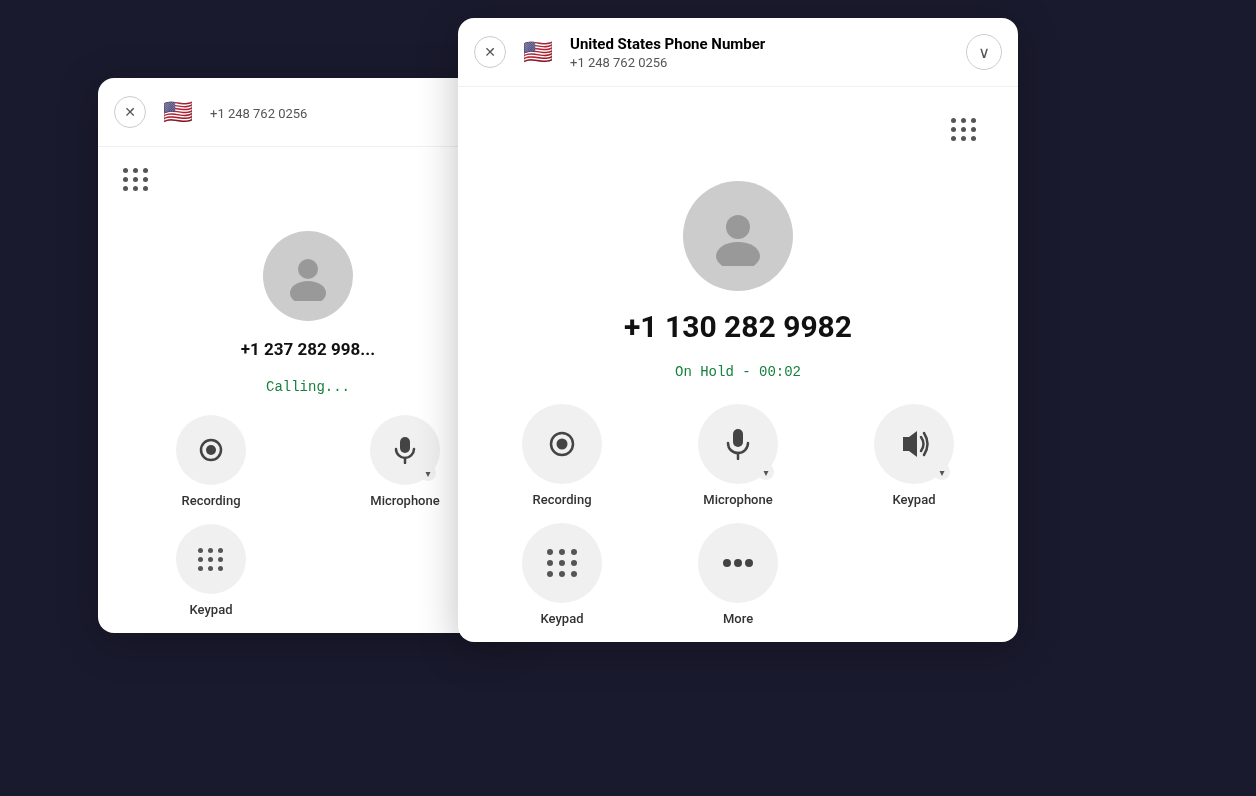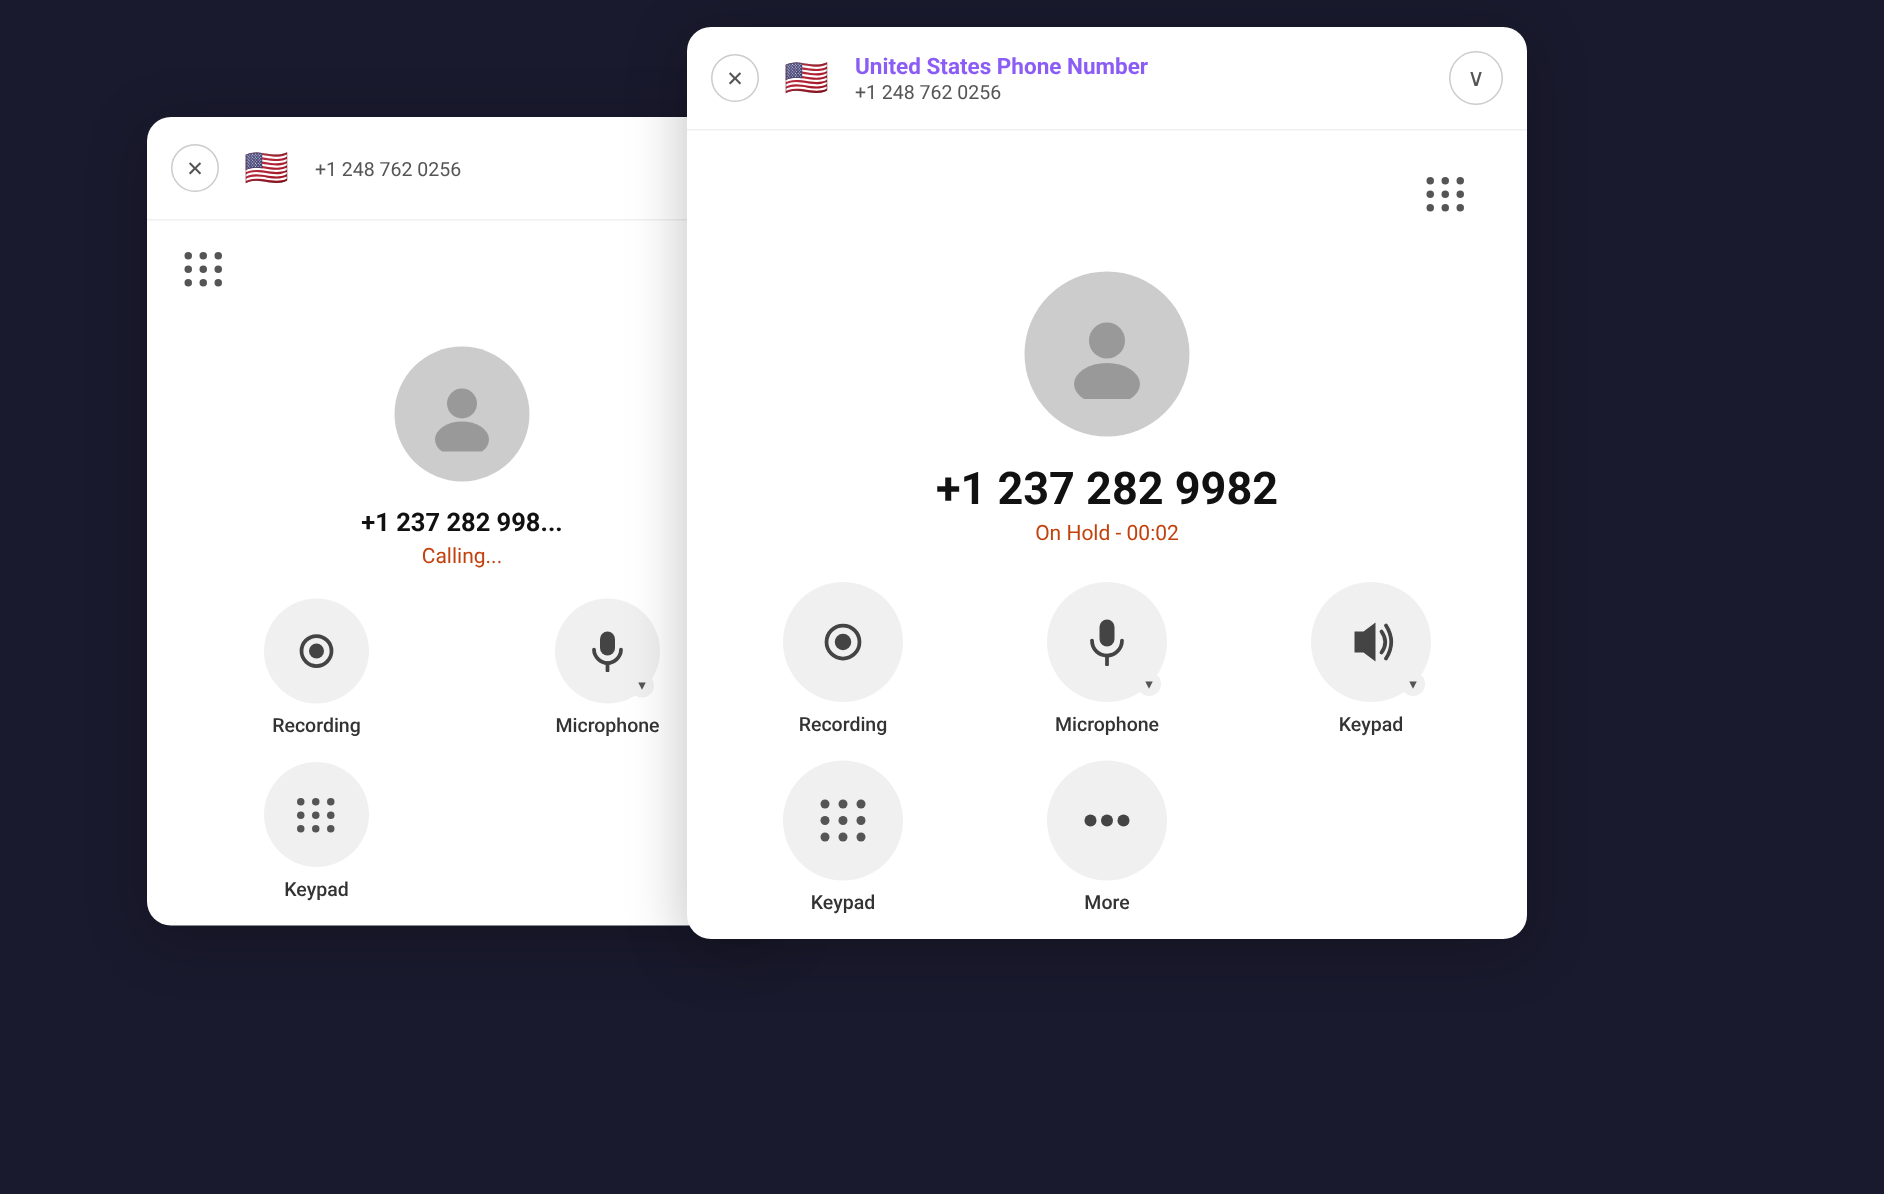--- a/index.html
+++ b/index.html
@@ -81,21 +81,21 @@
     }
 
     .header-info {
       flex: 1;
       min-width: 0;
     }
 
     .header-name {
       font-size: 15px;
       font-weight: 700;
-      color: #8b5cf6;
+      color: #000000;
       white-space: nowrap;
       overflow: hidden;
       text-overflow: ellipsis;
     }
 
     .header-number {
       font-size: 13px;
       color: #555;
       margin-top: 2px;
     }
@@ -174,22 +174,23 @@
       margin-top: 8px;
     }
 
     .call-number-lg {
       font-size: 30px;
     }
 
     .call-status {
       text-align: center;
       font-size: 14px;
-      color: #c2410c;
-      margin-top: 4px;
+      color: #15803d;
+      margin-top: 20px;
+      font-family: Liberation Mono, monospace;
     }
 
     
     .controls-grid {
       display: grid;
       padding: 20px 24px 16px;
       gap: 16px;
     }
 
     .controls-grid-2col {
@@ -377,21 +378,21 @@
 
     <div class="avatar-area">
       <div class="avatar-circle avatar-circle-lg">
         <svg width="60" height="60" viewBox="0 0 60 60" fill="none">
           <circle cx="30" cy="21" r="12" fill="#999"></circle>
           <ellipse cx="30" cy="50" rx="22" ry="14" fill="#999"></ellipse>
         </svg>
       </div>
     </div>
 
-    <div class="call-number call-number-lg">+1 237 282 9982</div>
+    <div class="call-number call-number-lg">+1 130 282 9982</div>
     <div class="call-status">On Hold - 00:02</div>
 
     <div class="controls-grid controls-grid-3col" style="padding-top: 24px;">
 
       <div class="control-item">
         <button class="ctrl-btn ctrl-btn-lg">
           <svg width="32" height="32" viewBox="0 0 32 32" fill="none">
             <circle cx="16" cy="16" r="11" stroke="#444" stroke-width="2.5"></circle>
             <circle cx="16" cy="16" r="5.5" fill="#444"></circle>
           </svg>

